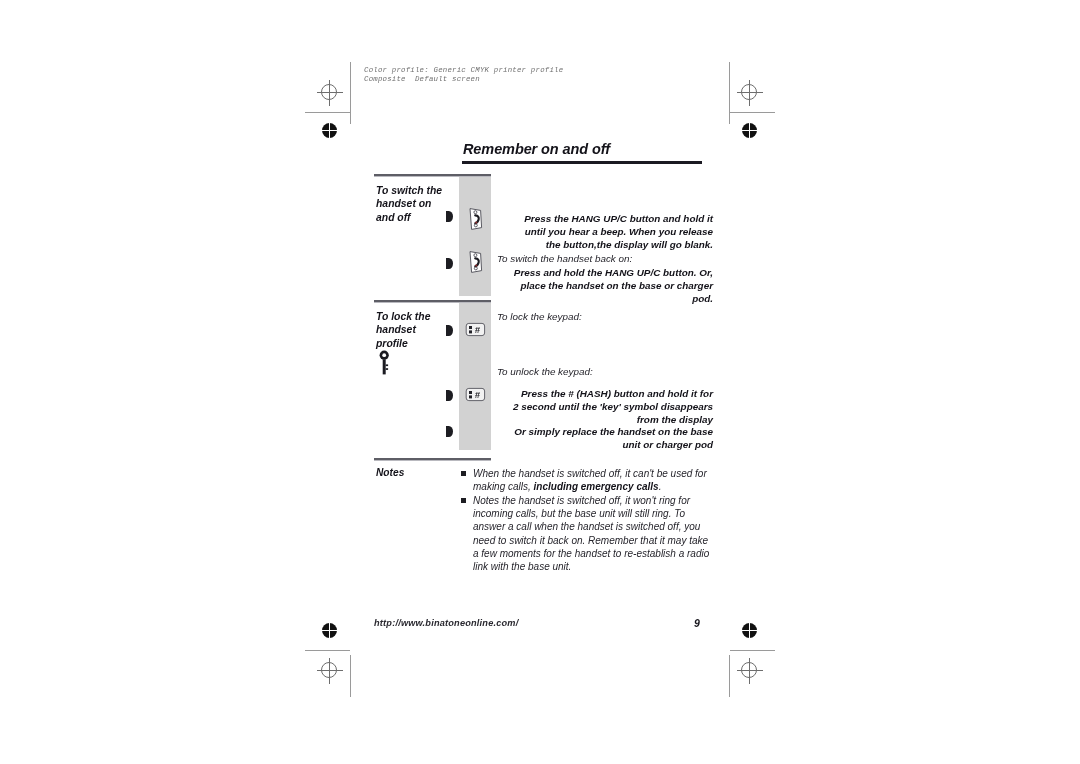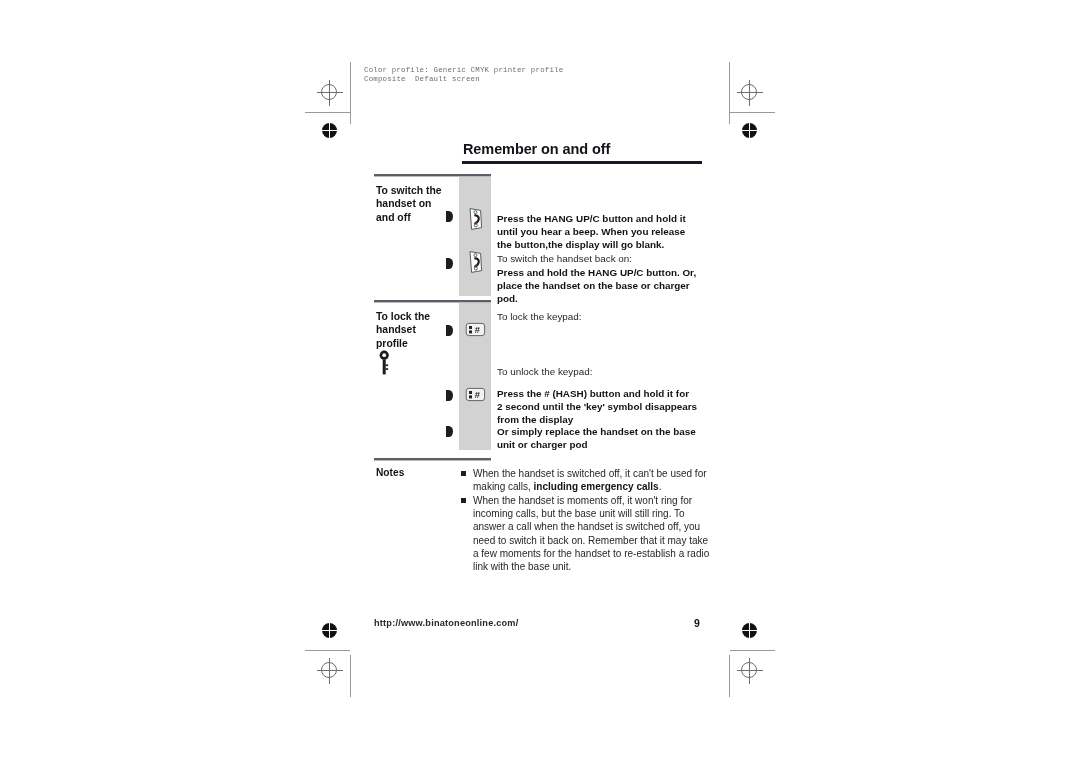--- a/index.html
+++ b/index.html
@@ -78,21 +78,21 @@
 
   .crop-line {
     position: absolute;
     background: #9a9a9a;
   }
 
   
   .page {
     position: absolute;
     left: 0; top: 0;
-    width: 1080px; height: 632px;
+    width: 1080px; height: 632px; font-style: italic;
   }
 
   .page-title {
     position: absolute;
     left: 463px;
     top: 141px;
     font-size: 14.5px;
     font-weight: bold;
     letter-spacing: -0.1px;
     color: #14131a;
@@ -144,20 +144,21 @@
     position: absolute;
     left: 497px;
     width: 216px;
     font-size: 9.9px;
     line-height: 13.1px;
     color: #26252c;
   }
   .txt.b {
     font-weight: bold;
     color: #131219;
+    text-align: right;
   }
 
   
   .marker {
     position: absolute;
     width: 7px;
     height: 11px;
     background: #1d1d22;
     border-radius: 0 60% 60% 0 / 0 50% 50% 0;
   }
@@ -401,21 +402,21 @@
   <div class="notes-label">Notes</div>
 
   <div class="note-bullet" style="left:461px; top:471px;"></div>
   <div class="note-txt" style="top:467px;">
     <div>When the handset is switched off, it can't be used for</div>
     <div><span>making calls, </span><b>including emergency calls</b><span>.</span></div>
   </div>
 
   <div class="note-bullet" style="left:461px; top:498px;"></div>
   <div class="note-txt" style="top:494px;">
-    <div>When the handset is moments off, it won't ring for</div>
+    <div>Notes the handset is switched off, it won't ring for</div>
     <div>incoming calls, but the base unit will still ring. To</div>
     <div>answer a call when the handset is switched off, you</div>
     <div>need to switch it back on. Remember that it may take</div>
     <div>a few moments for the handset to re-establish a radio</div>
     <div>link with the base unit.</div>
   </div>
 
   <div class="footer-url">http://www.binatoneonline.com/</div>
   <div class="footer-page">9</div>
 

